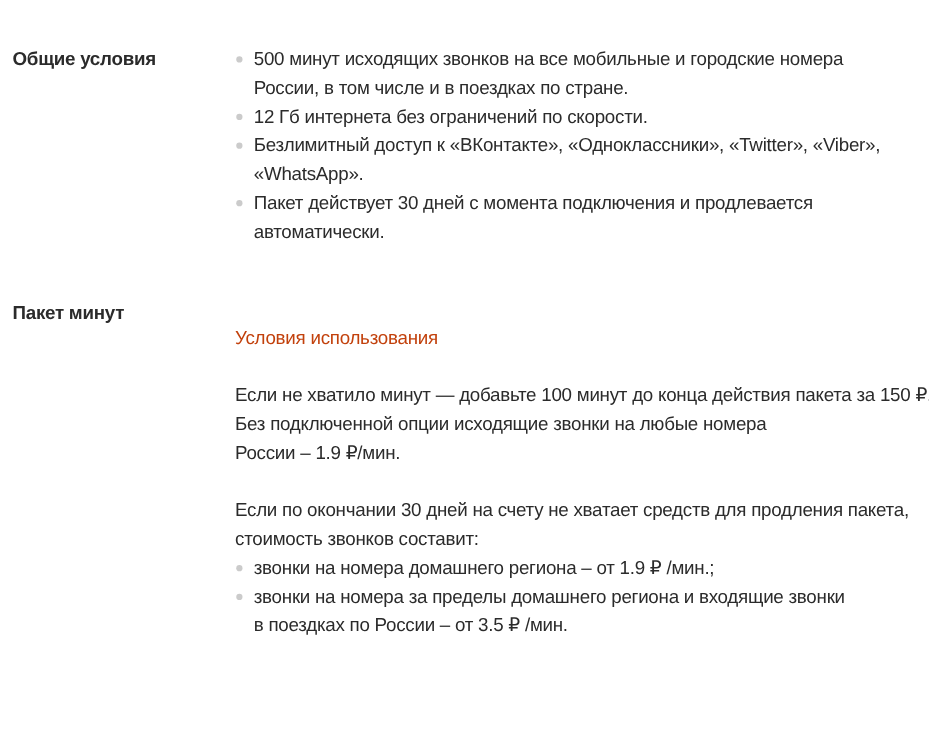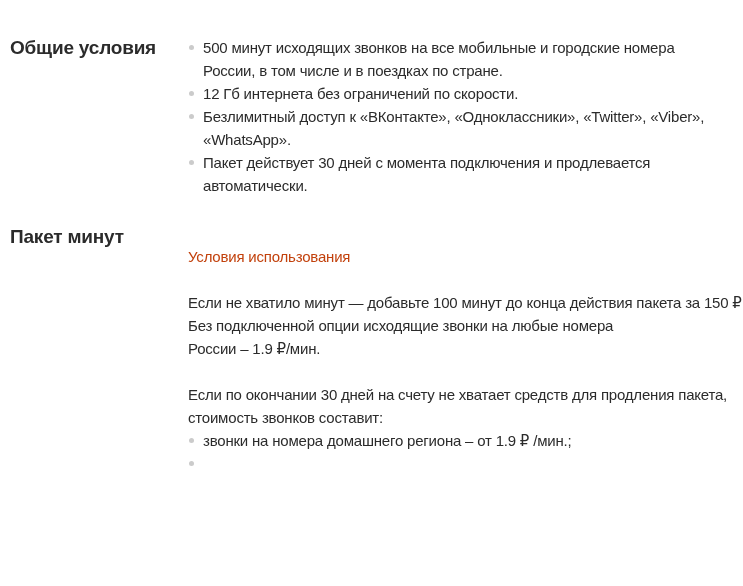--- a/index.html
+++ b/index.html
@@ -21,25 +21,25 @@
     padding: 36px 5px 0 10px;
     box-sizing: border-box;
     width: 743px;
   }
   .row {
     display: grid;
     grid-template-columns: 178px 1fr;
     align-items: start;
   }
   .row-minutes {
-    margin-top: 28px;
+    margin-top: 42px;
   }
   .label {
     margin: 0;
-    font-size: 19px;
+    font-size: 15px;
     font-weight: bold;
     line-height: 23px;
     color: #2b2b2b;
     white-space: pre;
   }
   .content {
     min-width: 0;
   }
   .para {
     margin: 0;
@@ -117,18 +117,20 @@
 России – 1.9 ₽/мин.</p>
       <p class="para mt23">Если по окончании 30 дней на счету не хватает средств для продления пакета,
 стоимость звонков составит:</p>
       <ul class="bullets">
         <li>
           <span class="dot"></span>
           <span class="txt">звонки на номера домашнего региона – от 1.9 ₽ /мин.;</span>
         </li>
         <li>
           <span class="dot"></span>
+          <span class="txt">звонки на номера за пределы домашнего региона и входящие звонки
+в поездках по России – от 3.5 ₽ /мин.</span>
         </li>
       </ul>
     </div>
   </section>
 
 </div>
 
 </body></html>

